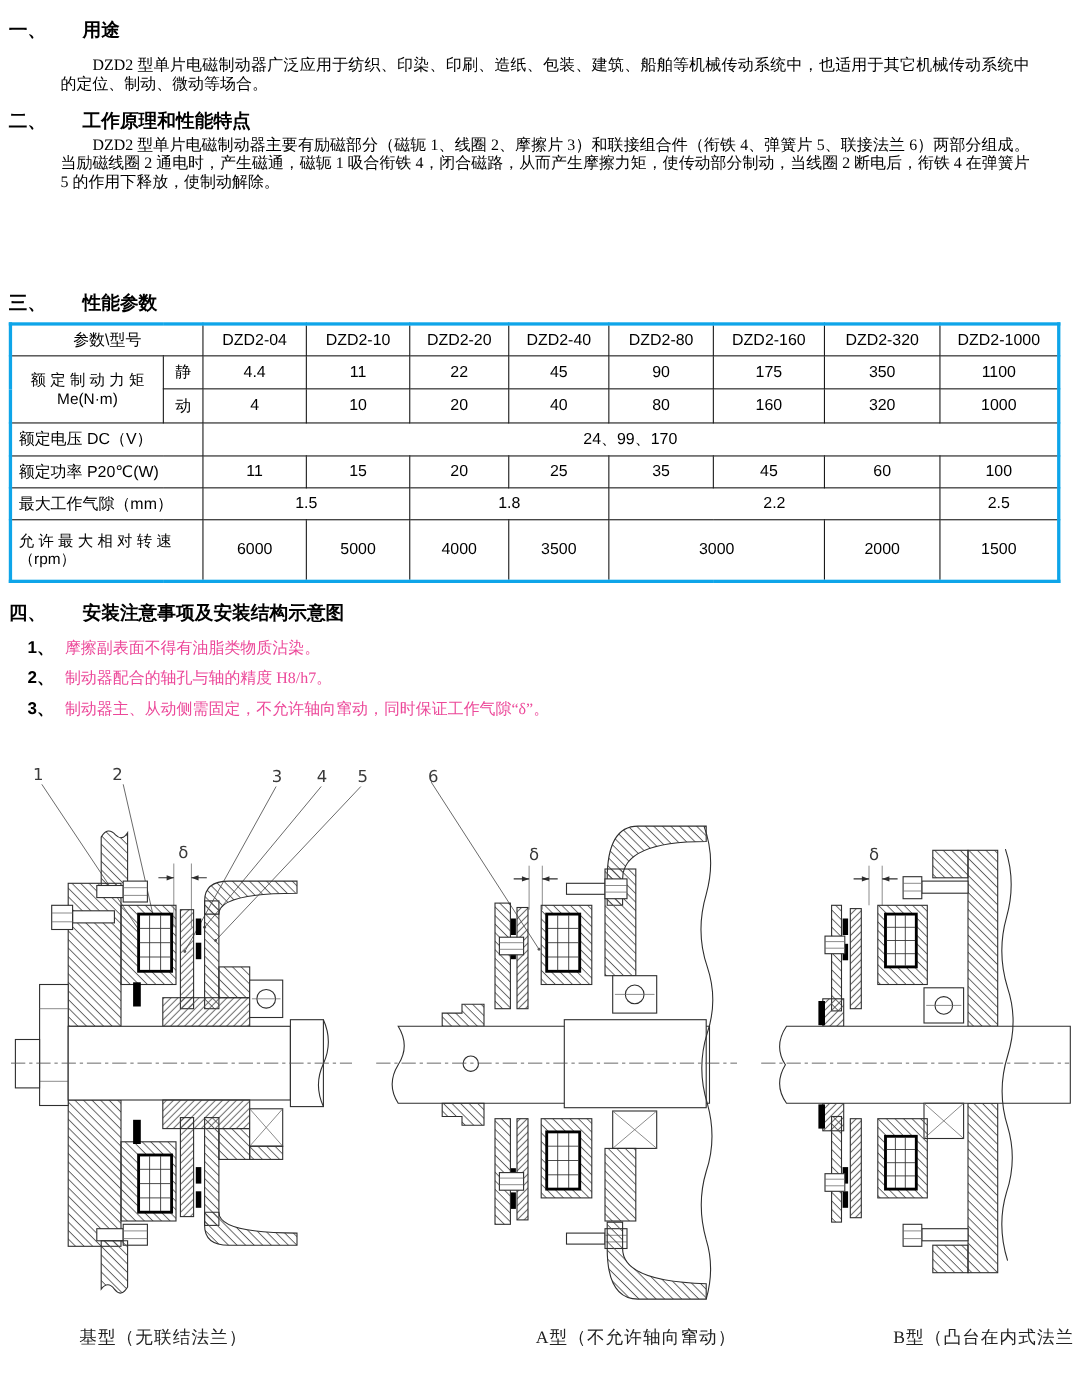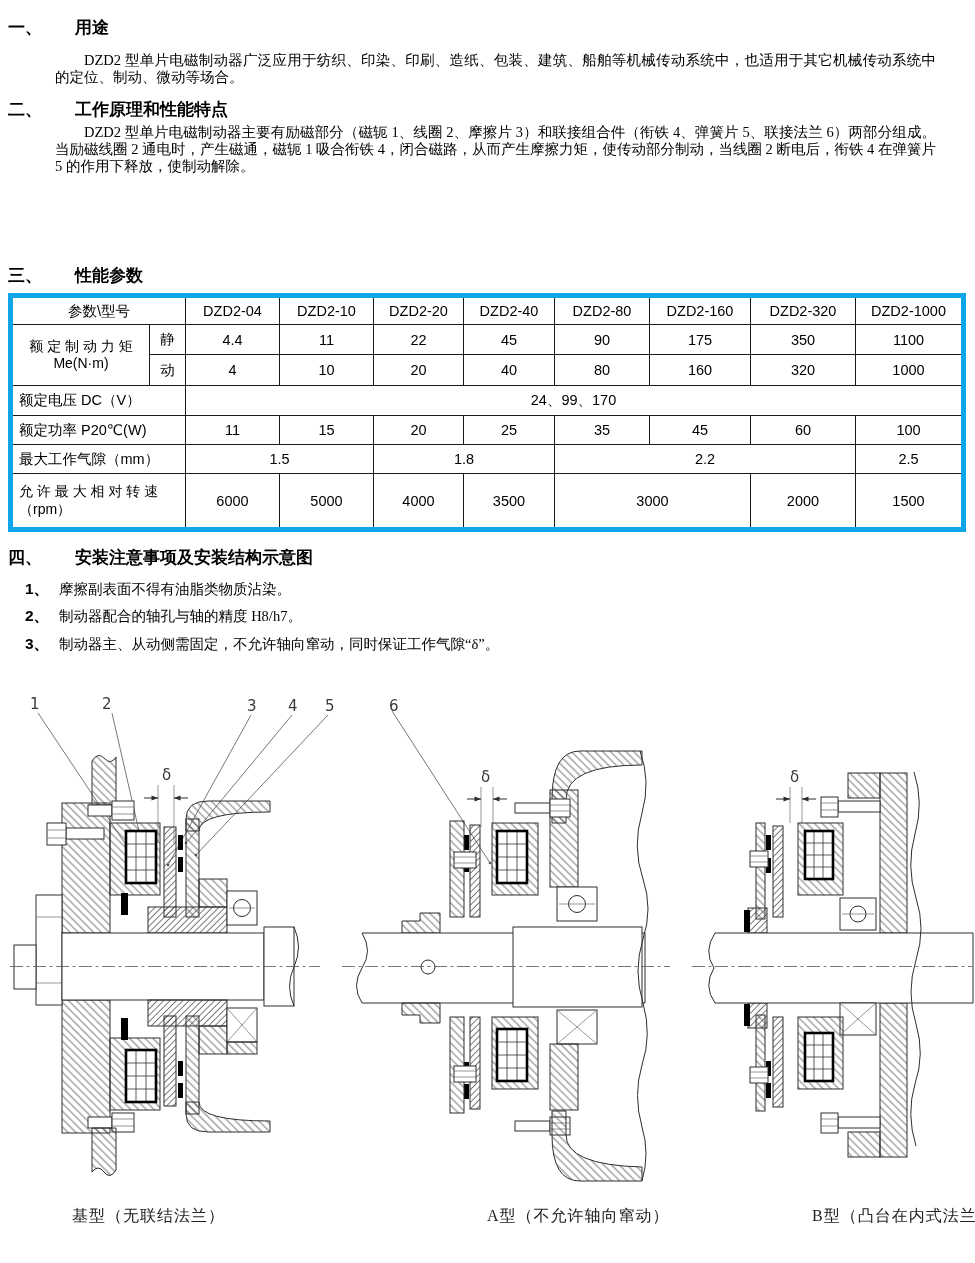--- a/index.html
+++ b/index.html
@@ -14,28 +14,28 @@
   }
   .sec-h .num { width:67px; }
   .para {
     position:absolute; left:55px; width:881px; font-size:14.5px; line-height:17px;
     text-align:justify; color:#000;
   }
   .indent { text-indent:29px; }
   .note-row { position:absolute; left:25px; display:flex; align-items:baseline; }
   .note-num { font-family:"Liberation Sans","DejaVu Sans",sans-serif; font-weight:bold;
     font-size:15.5px; width:34px; color:#000; }
-  .note-text { font-size:14.5px; color:#000000; }
+  .note-text { font-size:14.5px; color:#ec4899; }
   table.ptable {
     position:absolute; left:8px; top:293px; width:953px;
     border-collapse:collapse; table-layout:fixed;
     font-family:"Liberation Sans","DejaVu Sans",sans-serif; font-size:14.5px;
     text-align:center; color:#000;
   }
-  table.ptable { border:5px solid #0ea5e9; }
+  table.ptable { border:3px solid #0ea5e9; }
   .ptable td { border:1.5px solid #1a1a1a; padding:0 2px; overflow:hidden; }
   .ptable td.lab { text-align:left; padding-left:6px; }
   .ptable td.cen { text-align:center; padding-left:2px; }
   .small-line { font-size:14px; line-height:1.25; }
   .diagrams { position:absolute; left:0; top:690px; width:975px; height:510px; }
   .dsvg { position:absolute; top:5px; }
   .callout {
     position:absolute; font-family:"DejaVu Sans","Liberation Sans",sans-serif;
     font-size:15px; color:#3a3a3a; line-height:1;
   }

